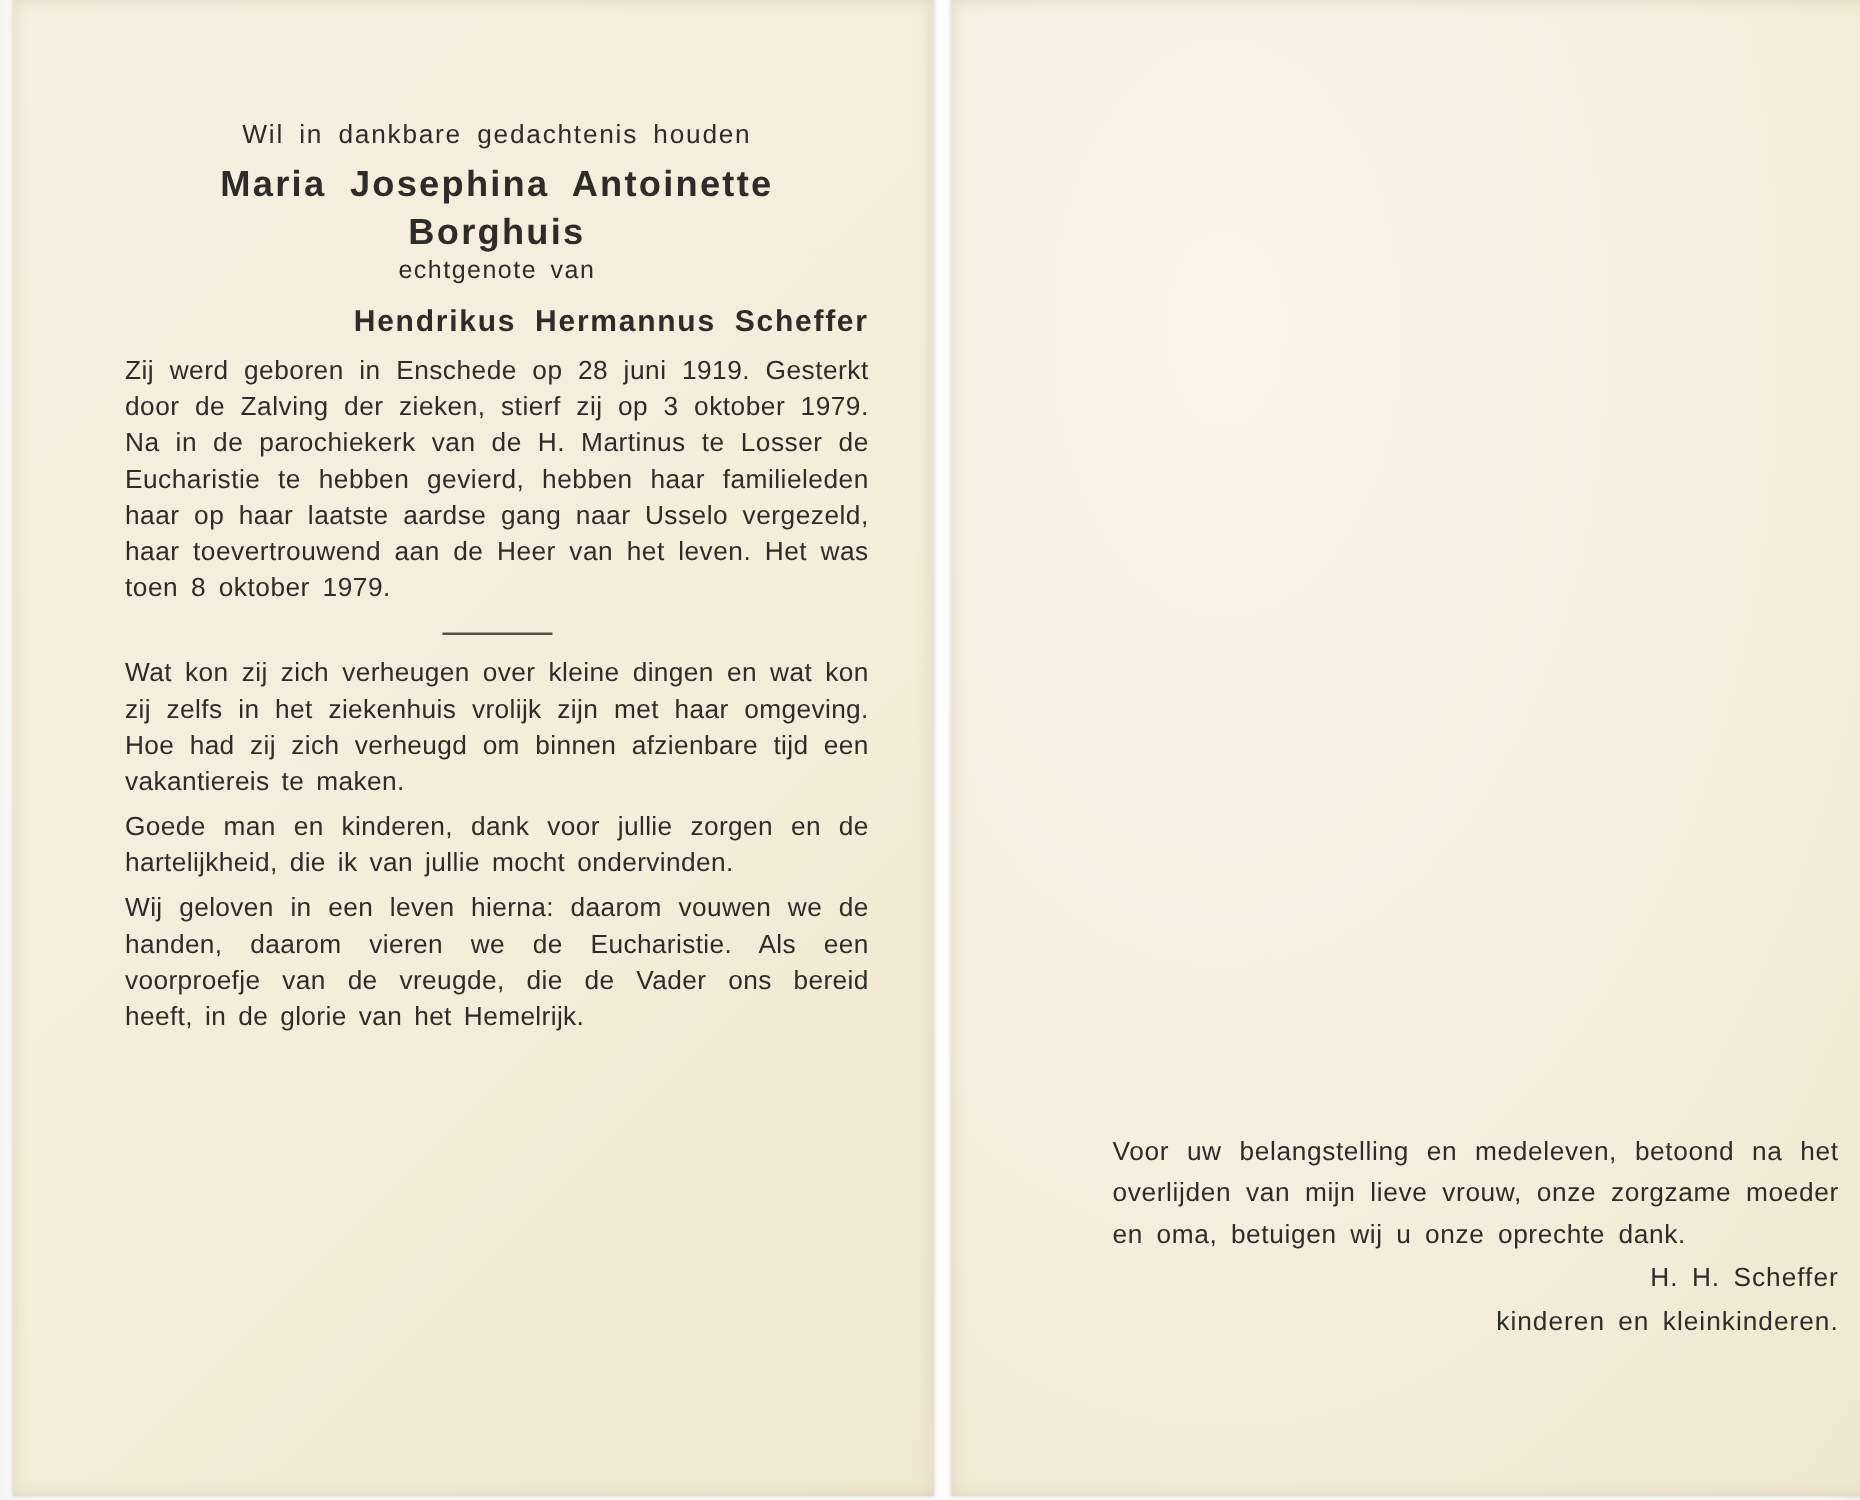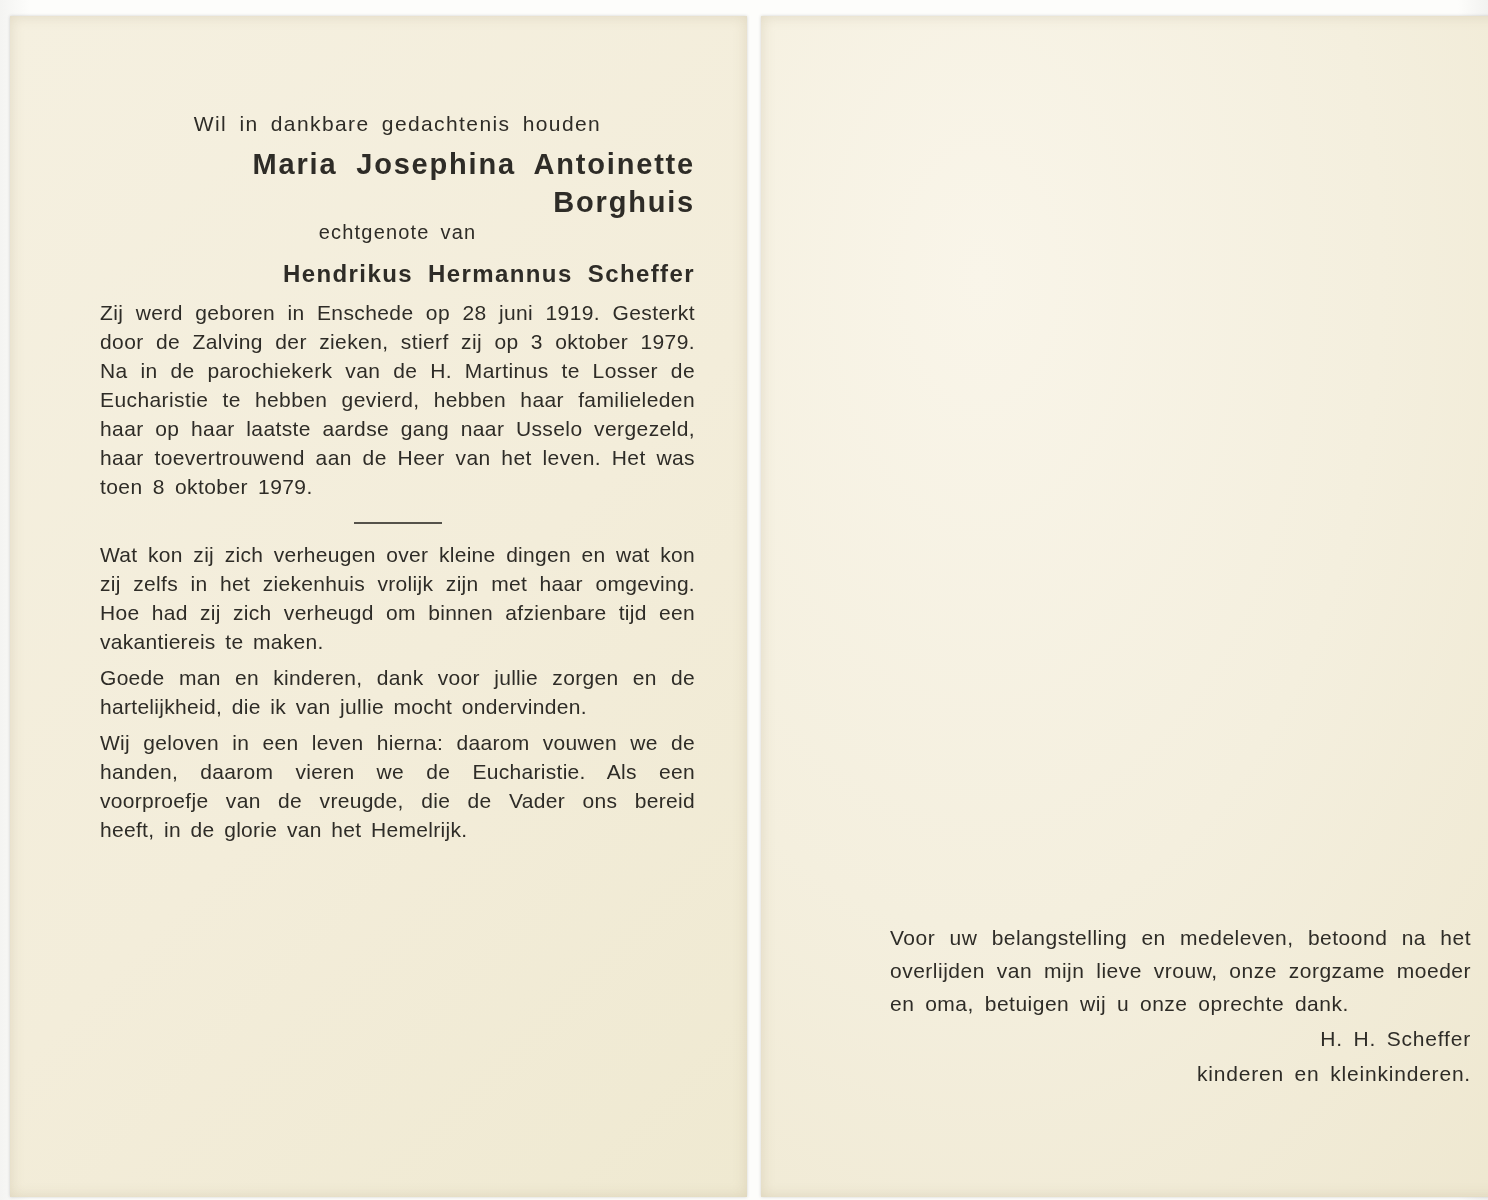--- a/index.html
+++ b/index.html
@@ -14,21 +14,21 @@
     overflow: hidden;
   }
   .scan-surface {
     position: relative;
     width: 1488px;
     height: 1200px;
     background: linear-gradient(90deg, #f4f4f2 0%, #fdfdfb 2%, #fdfdfb 98%, #f2f2f0 100%);
   }
   .page {
     position: absolute;
-    top: 16px;
+    top: 0;
     bottom: 3px;
     box-shadow: inset 0 0 14px rgba(150,130,90,0.22), 0 0 3px rgba(0,0,0,0.18);
     color: #2e2c27;
   }
   .page-left {
     left: 10px;
     width: 737px;
     background: linear-gradient(135deg, #f5f0e0 0%, #f3edda 55%, #efe9d1 100%);
   }
   .page-right {
@@ -42,21 +42,21 @@
     right: 52px;
     top: 96px;
   }
   .intro-line {
     text-align: center;
     font-size: 21px;
     letter-spacing: 1.4px;
     word-spacing: 5px;
   }
   .deceased-name {
-    text-align: right;
+    text-align: center;
     font-size: 29px;
     font-weight: bold;
     letter-spacing: 1.8px;
     word-spacing: 9px;
     line-height: 38px;
     margin-top: 9px;
   }
   .spouse-label {
     text-align: center;
     font-size: 20px;

